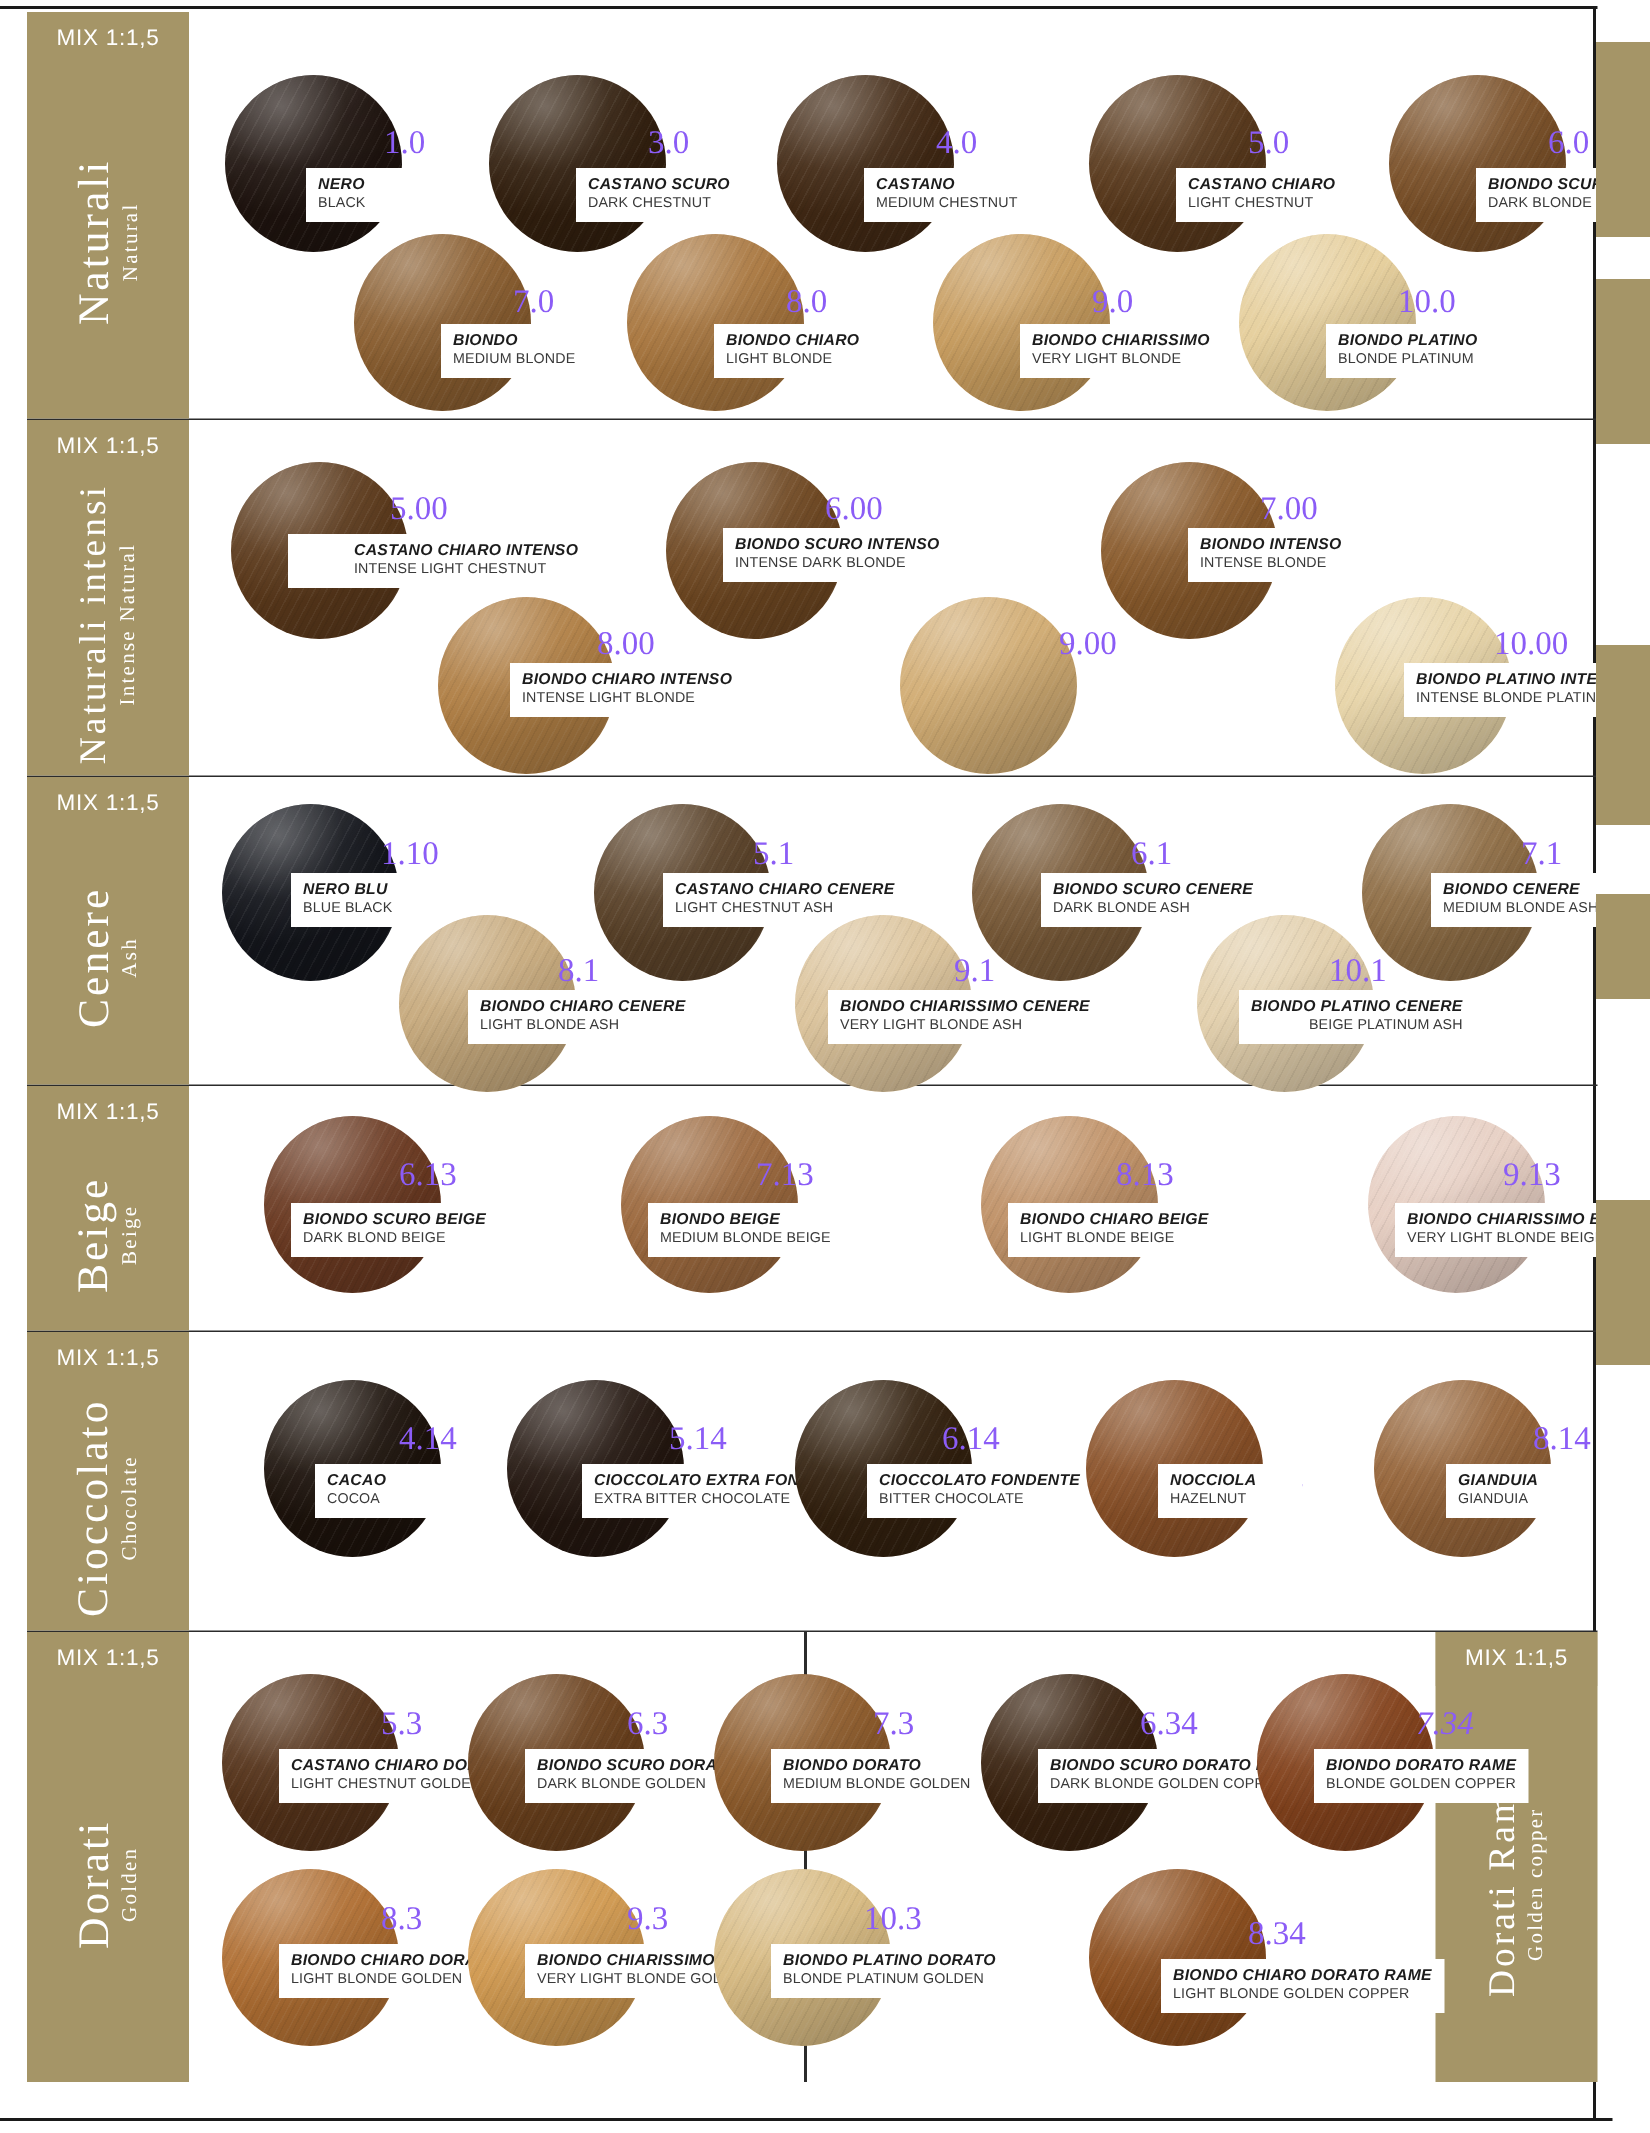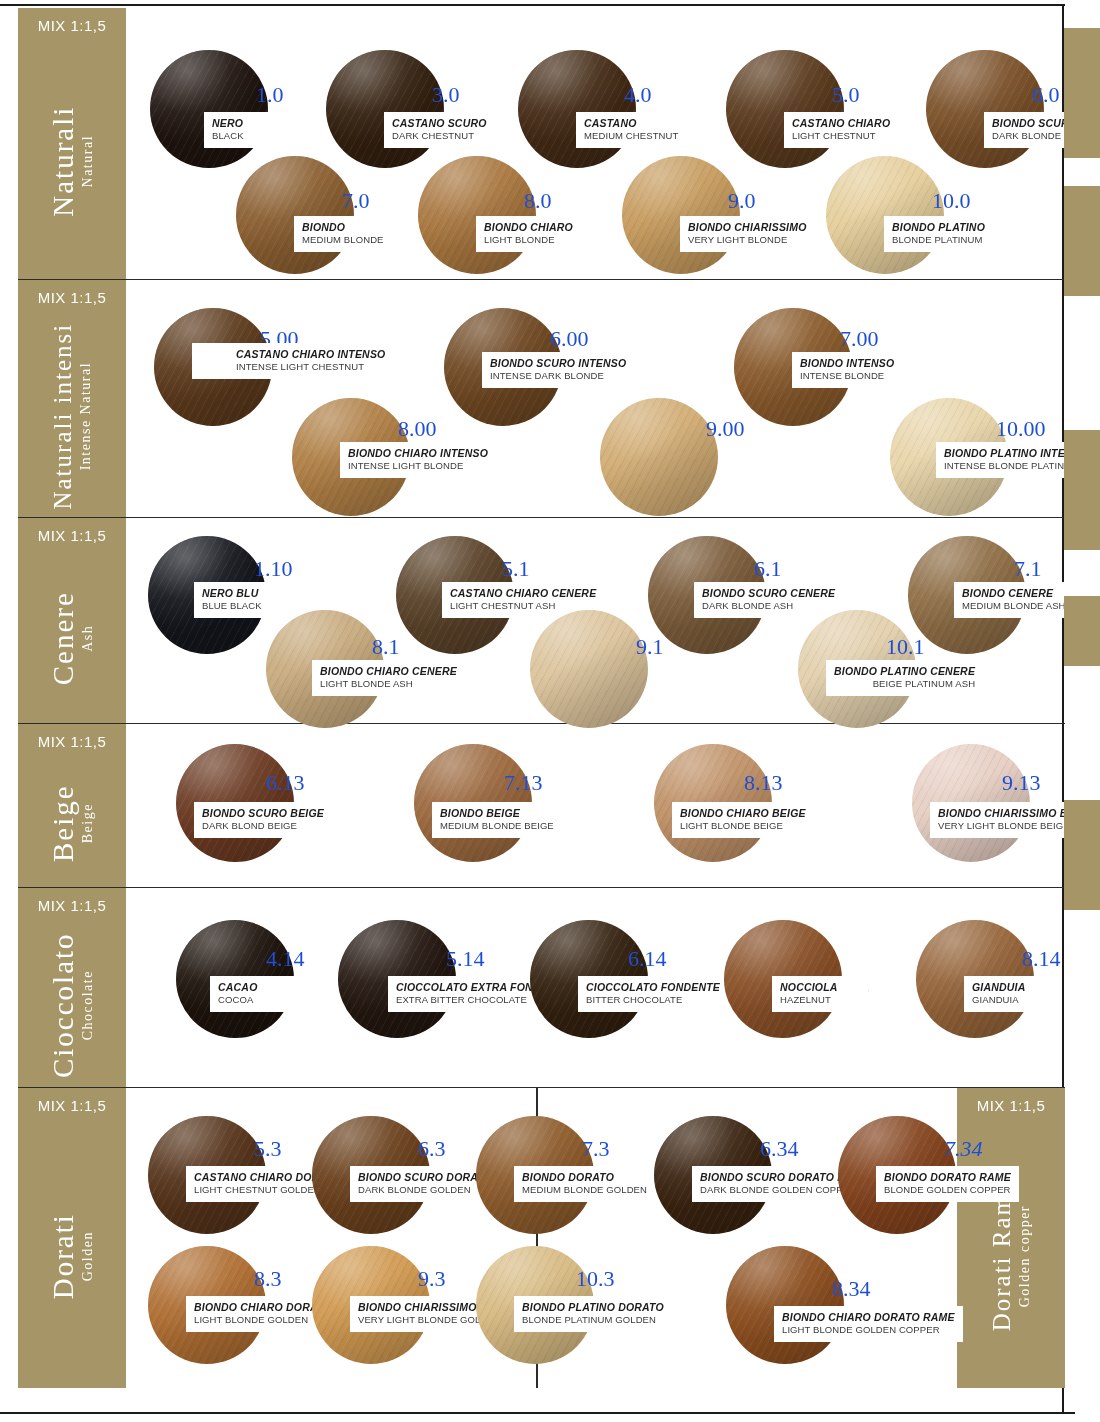--- a/index.html
+++ b/index.html
@@ -122,21 +122,21 @@
     font-size:9.5px;
     color:#3a3a3a;
     letter-spacing:0.1px;
     white-space:nowrap;
     line-height:1.3;
   }
   .code {
     position:absolute;
     font-family:"Liberation Serif", serif;
     font-size:22px;
-    color:#1d4ed8;
+    color:#8b5cf6;
     white-space:nowrap;
   }
 
   
   .rightstrip { position:absolute; right:0; top:0; width:36px; height:1422px; }
   .rs-block { position:absolute; right:0; width:36px; background:#a59567; }
 
   
   .divider-v { position:absolute; width:1.5px; background:#2b2b2b; }
 </style>
@@ -262,21 +262,21 @@
           <span class="vert-en">Intense Natural</span>
         </div>
       </div>
     </div>
     <div class="body-area">
       <div class="swatch" style="left:28px; top:28px; background:#5c3a1c;">
           <div class="strands"></div>
           <div class="sheen"></div>
         </div>
       <div class="code" style="left:134px; top:46px;">5.00</div>
-      <div class="card" style="left:66px; top:63px;padding-left:44px;">
+      <div class="card" style="left:66px; top:76px;padding-left:44px;">
         <div class="it">CASTANO CHIARO INTENSO</div>
         <div class="en">INTENSE LIGHT CHESTNUT</div>
       </div>
 
       <div class="swatch" style="left:318px; top:28px; background:#6f4822;">
           <div class="strands"></div>
           <div class="sheen"></div>
         </div>
       <div class="code" style="left:424px; top:46px;">6.00</div>
       <div class="card" style="left:356px; top:72px;">
@@ -381,20 +381,24 @@
       <div class="card" style="left:186px; top:142px;">
         <div class="it">BIONDO CHIARO CENERE</div>
         <div class="en">LIGHT BLONDE ASH</div>
       </div>
 
       <div class="swatch" style="left:404px; top:92px; background:#dcc49c;">
           <div class="strands"></div>
           <div class="sheen"></div>
         </div>
       <div class="code" style="left:510px; top:116px;">9.1</div>
+      <div class="card" style="left:426px; top:142px;">
+        <div class="it">BIONDO CHIARISSIMO CENERE</div>
+        <div class="en">VERY LIGHT BLONDE ASH</div>
+      </div>
 
       <div class="swatch" style="left:672px; top:92px; background:#e3d0ad;">
           <div class="strands"></div>
           <div class="sheen"></div>
         </div>
       <div class="code" style="left:760px; top:116px;">10.1</div>
       <div class="card" style="left:700px; top:142px;text-align:right;">
         <div class="it">BIONDO PLATINO CENERE</div>
         <div class="en">BEIGE PLATINUM ASH</div>
       </div>

